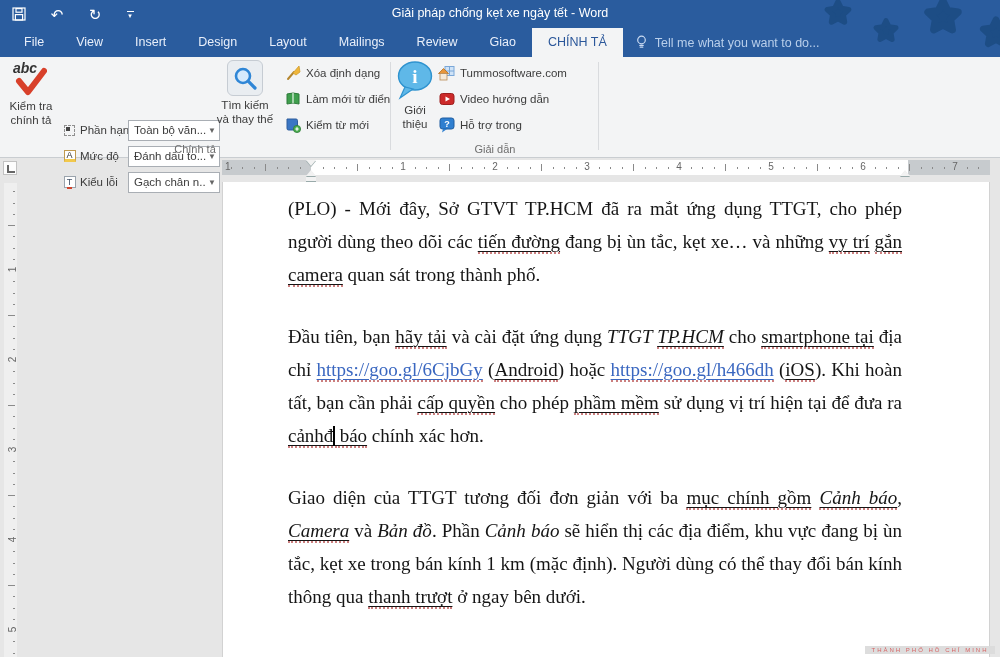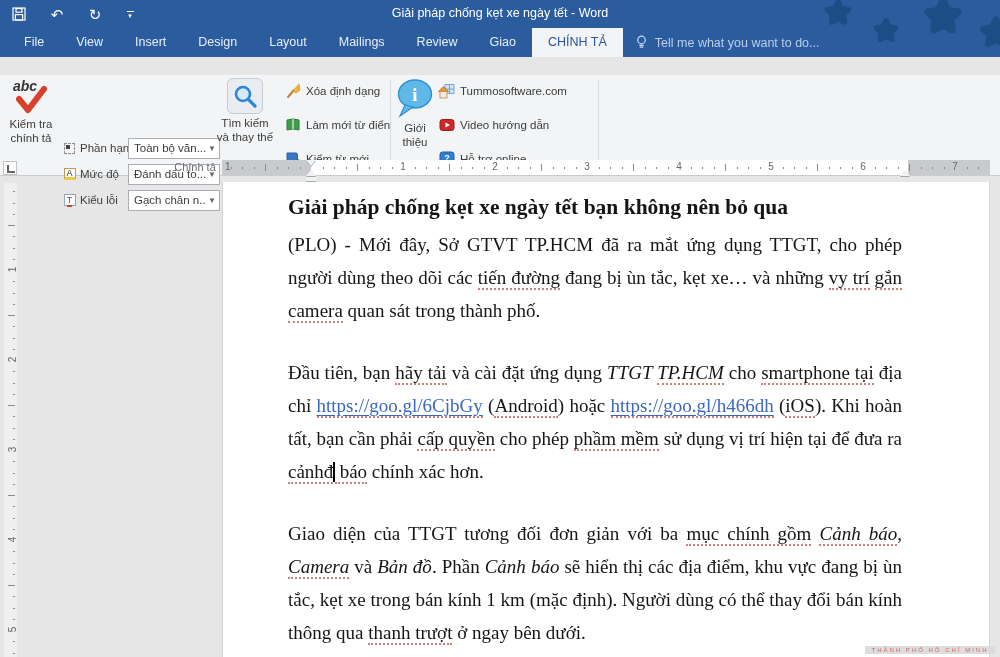--- a/index.html
+++ b/index.html
@@ -15,40 +15,40 @@
   .qat .caret-stack .bar{width:7px;border-top:1px solid #fff;margin-bottom:1px;}
   .qat .caret-stack .car{font-size:7px;line-height:5px;}
   .win-title{position:absolute;left:200px;right:200px;top:0;height:28px;text-align:center;line-height:27px;
              color:#fff;font-size:12.5px;z-index:1;}
   .tabrow{position:absolute;left:0;right:0;bottom:0;height:29px;display:flex;align-items:stretch;padding-left:8px;z-index:2;}
   .tab{padding:0 16px;line-height:29px;font-size:12.5px;color:#e9effa;white-space:nowrap;cursor:default;}
   .tab.active{background:#f3f4f5;color:#2b579a;}
   .tellme{display:flex;align-items:center;gap:7px;padding:0 12px;color:#b9cfeb;font-size:12.5px;white-space:nowrap;}
 
   
-  .ribbon{position:absolute;top:75px;left:0;right:0;height:101px;background:#f3f4f5;
+  .ribbon{position:absolute;top:57px;left:0;right:0;height:101px;background:#f3f4f5;
           border-bottom:1px solid #c9cdd1;color:#3c3c3c;font-size:11.5px;box-sizing:border-box;}
   .sep{position:absolute;top:5px;height:88px;width:1px;background:#d9dbde;}
   .grp-label{position:absolute;bottom:2px;font-size:11px;color:#6e6e6e;text-align:center;}
   .bigbtn{position:absolute;top:3px;display:flex;flex-direction:column;align-items:center;cursor:default;}
   .bigbtn .lbl{line-height:14px;text-align:center;}
   .icon-abc{position:relative;width:40px;height:38px;margin-bottom:1px;}
   .icon-abc .t{position:absolute;left:2px;top:0px;font-weight:bold;font-size:14px;color:#333;font-style:italic;}
   .icon-abc svg{position:absolute;left:4px;top:6px;}
   .srch-bg{width:36px;height:36px;background:#e9edf1;border:1px solid #c6ccd3;border-radius:6px;
            display:flex;align-items:center;justify-content:center;margin-bottom:2px;box-sizing:border-box;}
   .setrows{position:absolute;left:62px;top:62px;display:flex;flex-direction:column;gap:4px;}
   .setrow{display:flex;align-items:center;height:22px;}
   .setrow .ric{width:15px;display:flex;justify-content:center;}
   .setrow .rlabel{width:46px;margin:0 2px 0 3px;white-space:nowrap;}
   .combo{width:92px;height:21px;background:#fff;border:1px solid #a9aeb4;display:flex;align-items:center;
          padding:0 3px 0 5px;box-sizing:border-box;cursor:default;white-space:nowrap;}
   .combo .val{flex:1;overflow:hidden;}
   .combo .dd{color:#666;font-size:8px;margin-left:2px;}
-  .linkcol{position:absolute;display:flex;flex-direction:column;gap:16px;}
+  .linkcol{position:absolute;display:flex;flex-direction:column;gap:8px;}
   .linkrow{display:flex;align-items:center;gap:5px;height:18px;white-space:nowrap;cursor:default;}
   .mini{width:17px;height:16px;display:flex;align-items:center;justify-content:center;flex:none;}
   .ic-sel{width:11px;height:11px;border:1px dashed #8f8f8f;position:relative;box-sizing:border-box;}
   .ic-sel i{position:absolute;left:1px;top:1px;width:4px;height:4px;background:#444;}
   .ic-A{width:12px;height:12px;border:1px solid #c09a50;box-sizing:border-box;font-size:9px;line-height:9px;
         text-align:center;color:#333;background:#fff;border-bottom:3px solid #f2c軒94c;}
   .ic-A{border-bottom:3px solid #f2c94c;}
   .ic-U{width:12px;height:12px;border:1px solid #9aa3ac;box-sizing:border-box;font-size:9px;line-height:10px;
         text-align:center;color:#44546a;background:#fff;}
   .ic-U b{border-bottom:2px solid #d0452e;font-weight:normal;}
@@ -72,21 +72,21 @@
   .v-num{position:absolute;right:1px;font-size:10px;color:#666;transform:rotate(-90deg);}
 
   
   .page{position:absolute;left:222px;top:182px;width:768px;height:475px;background:#fff;
         border-left:1px solid #d2d2d2;border-right:1px solid #d2d2d2;box-sizing:border-box;
         padding:7px 87px 0 65px;font-family:"Liberation Serif","DejaVu Serif",serif;
         font-size:19px;color:#151515;overflow:hidden;}
   .doc-title{font-size:21.5px;font-weight:bold;margin:0;line-height:36px;white-space:nowrap;}
   .para{margin:3px 0 0 0;text-align:justify;line-height:33px;}
   .para + .para{margin-top:29px;}
-  .flag{text-underline-offset:3px;text-decoration-thickness:1px;
+  .flag{text-decoration:underline;text-underline-offset:3px;text-decoration-thickness:1px;
         border-bottom:2px dotted #cb7f7f;margin-top:28px;}
   .ital{font-style:italic;}
   .link{color:#3a67c0;text-decoration:underline;text-underline-offset:3px;border-bottom:2px dotted #cb7f7f;}
   .caret{display:inline-block;width:1.5px;height:20px;background:#000;vertical-align:-4px;}
 
   
   .watermark{position:absolute;right:3px;bottom:2px;width:190px;text-align:right;pointer-events:none;opacity:.95;z-index:5;}
   .wm-logo{font-family:"Liberation Serif","DejaVu Serif",serif;font-weight:bold;font-size:38px;line-height:30px;
            color:#8f8f8f;letter-spacing:-2px;}
   .wm-logo .red{color:#df4b4b;}
@@ -278,21 +278,21 @@
         <span>Video hướng dẫn</span>
       </div>
       <div class="linkrow">
         <span class="mini">
           <svg width="16" height="16" viewBox="0 0 16 16">
             <rect x="1" y="1" width="14" height="11" rx="2.5" fill="#2f7fd0" stroke="#1f5da0"></rect>
             <path d="M4 12 L3 15.5 L8 12 Z" fill="#2f7fd0"></path>
             <text x="8" y="10" text-anchor="middle" font-size="9" font-weight="bold" fill="#fff" font-family="Liberation Sans,sans-serif">?</text>
           </svg>
         </span>
-        <span>Hỗ trợ online</span>
+        <span>Hỗ trợ trong</span>
       </div>
     </div>
 
     <div class="grp-label" style="left:392px;width:206px;">Giải dẫn</div>
     <div class="sep" style="left:598px;"></div>
   </div>
 
   <div class="tabsel">
       <i></i>
     </div>
@@ -411,21 +411,20 @@
       <div class="v-tick" style="top: 458.25px; width: 2px;"></div>
       <div class="v-tick" style="top: 469.5px; width: 2px;"></div>
       <span class="v-num" style="top: 81px;">1</span>
       <span class="v-num" style="top: 171px;">2</span>
       <span class="v-num" style="top: 261px;">3</span>
       <span class="v-num" style="top: 351px;">4</span>
       <span class="v-num" style="top: 441px;">5</span>
     </div>
 
   <div class="page">
-    <h1 class="doc-title">Giải pháp chống kẹt xe ngày tết bạn không nên bỏ qua</h1>
     <div id="doc-body">
         <p class="para"><span>(PLO) - Mới đây, Sở GTVT TP.HCM đã ra mắt ứng dụng TTGT, cho phép người dùng theo dõi các </span><span class="flag">tiến đường</span><span> đang bị ùn tắc, kẹt xe… và những </span><span class="flag">vy trí</span><span> </span><span class="flag">gắn camera</span><span> quan sát trong thành phố.</span></p>
         <p class="para"><span>Đầu tiên, bạn </span><span class="flag">hãy tải</span><span> và cài đặt ứng dụng </span><span class="ital">TTGT </span><span class="ital flag">TP.HCM</span><span> cho </span><span class="flag">smartphone tại</span><span> địa chỉ </span><span class="link">https://goo.gl/6CjbGy</span><span> (</span><span class="flag">Android</span><span>) hoặc </span><span class="link">https://goo.gl/h466dh</span><span> (</span><span class="flag">iOS</span><span>). Khi hoàn tất, bạn cần phải </span><span class="flag">cấp quyền</span><span> cho phép </span><span class="flag">phầm mềm</span><span> sử dụng vị trí hiện tại để đưa ra </span><span class="flag">cảnhđ</span><span class="caret"></span><span class="flag"> báo</span><span> chính xác hơn.</span></p>
         <p class="para"><span>Giao diện của TTGT tương đối đơn giản với ba </span><span class="flag">mục chính gồm</span><span> </span><span class="ital flag">Cảnh báo</span><span>, </span><span class="ital flag">Camera</span><span> và </span><span class="ital">Bản đồ</span><span>. Phần </span><span class="ital">Cảnh báo</span><span> sẽ hiển thị các địa điểm, khu vực đang bị ùn tắc, kẹt xe trong bán kính 1 km (mặc định). Người dùng có thể thay đổi bán kính thông qua </span><span class="flag">thanh trượt</span><span> ở ngay bên dưới.</span></p>
       </div>
   </div>
 
   <div class="watermark">
     <span class="wm-tagline">THÀNH PHỐ HỒ CHÍ MINH</span>
   </div>

